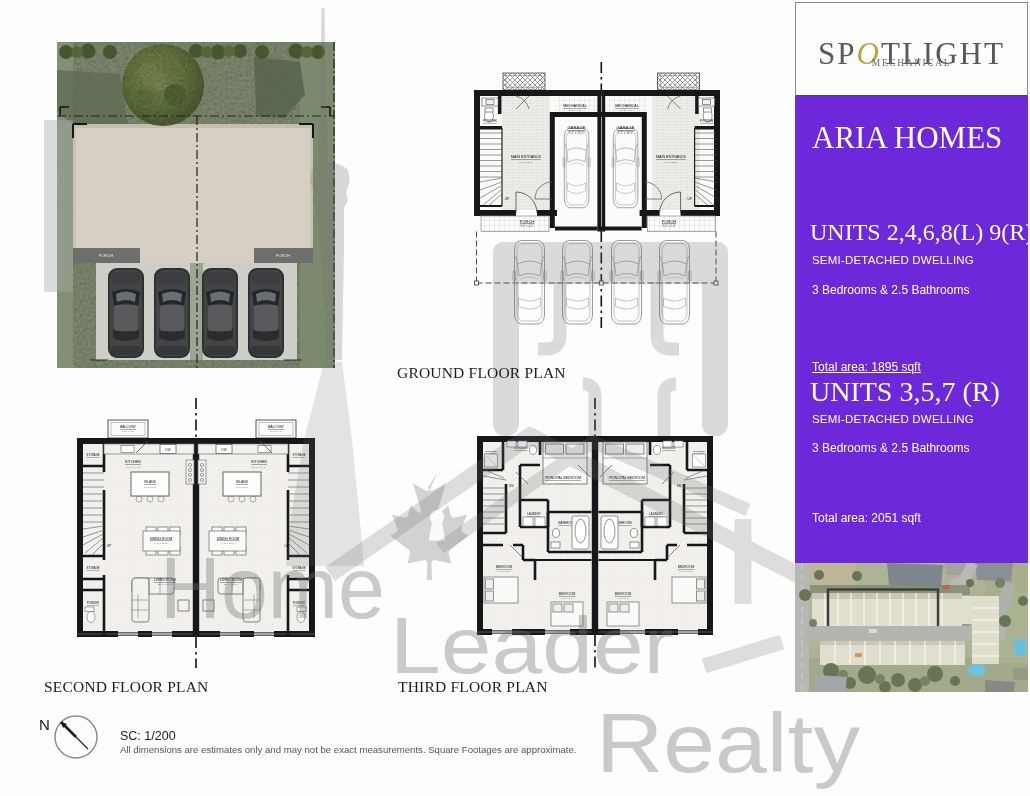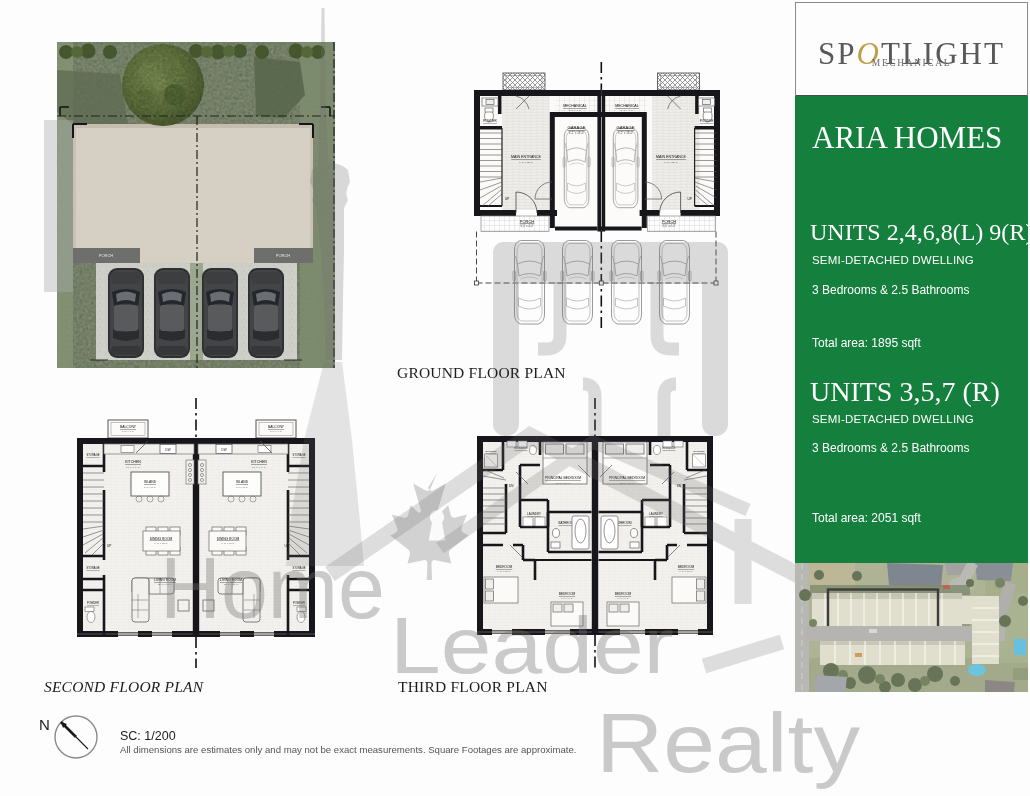--- a/index.html
+++ b/index.html
@@ -5,27 +5,27 @@
 html,body{margin:0;padding:0;background:#fff;}
 #page{position:relative;width:1030px;height:796px;background:#fdfdfd;overflow:hidden;font-family:"Liberation Sans",sans-serif;}
 #mainsvg{position:absolute;left:0;top:0;z-index:2;}
 #wmsvg{position:absolute;left:0;top:0;z-index:4;pointer-events:none;}
 .plabel{position:absolute;z-index:5;font-family:"Liberation Serif",serif;font-size:15.5px;color:#1c1c1c;letter-spacing:0.2px;}
 #sidebar{position:absolute;left:795px;top:0;width:235px;height:796px;z-index:6;}
 #logobox{position:absolute;left:0;top:2px;width:231px;height:92px;background:#fdfdfd;border:1px solid #8a8a8a;border-bottom:2px solid #4a4a4a;}
 #spot{position:absolute;left:0;top:13px;width:100%;text-align:center;font-family:"Liberation Serif",serif;font-size:31px;color:#58595b;letter-spacing:2px;margin-top:20px;}
 #spot .o{font-style:italic;color:#bfa045;}
 #devl{position:absolute;left:0;top:55px;width:100%;text-align:center;font-family:"Liberation Serif",serif;font-size:9.5px;color:#6a6a6a;letter-spacing:1.6px;}
-#gpanel{position:absolute;left:0;top:96px;width:233px;height:467px;background:#15803d;color:#fff;}
+#gpanel{position:absolute;left:0;top:96px;width:233px;height:467px;background:#6d28d9;color:#fff;}
 .serif{font-family:"Liberation Serif",serif;}
 #aria{position:absolute;left:17px;top:24px;font-size:31px;letter-spacing:0px;white-space:nowrap;}
 #units1{position:absolute;left:15px;top:123px;font-size:24px;white-space:nowrap;}
 #sdd1{position:absolute;left:17px;top:158px;font-size:11.5px;letter-spacing:0.2px;white-space:nowrap;}
 #bb1{position:absolute;left:17px;top:187px;font-size:12px;white-space:nowrap;}
-#ta1{position:absolute;left:17px;top:240px;font-size:12px;white-space:nowrap;}
+#ta1{position:absolute;left:17px;top:264px;font-size:12px;white-space:nowrap;text-decoration:underline;}
 #units2{position:absolute;left:15px;top:280px;font-size:28px;white-space:nowrap;}
 #sdd2{position:absolute;left:17px;top:317px;font-size:11.5px;letter-spacing:0.2px;white-space:nowrap;}
 #bb2{position:absolute;left:17px;top:345px;font-size:12px;white-space:nowrap;}
 #ta2{position:absolute;left:17px;top:415px;font-size:12px;white-space:nowrap;}
 #photo{position:absolute;left:0;top:563px;width:233px;height:129px;}
 #compassblk{position:absolute;z-index:5;left:0;top:700px;width:795px;height:96px;}
 </style>
 </head>
 <body>
 <div id="page">
@@ -662,21 +662,21 @@
 <text x="160" y="618" font-size="88" opacity="0.36" textLength="225" lengthAdjust="spacingAndGlyphs">Home</text>
 
 <text x="390" y="673" font-size="80" opacity="0.36" textLength="284" lengthAdjust="spacingAndGlyphs">Leader</text>
 
 <text x="596" y="772" font-size="84" opacity="0.36" textLength="264" lengthAdjust="spacingAndGlyphs">Realty</text>
 </g>
 </svg>
 
 <div class="plabel" style="left:397px;top:364px;">GROUND FLOOR PLAN</div>
 
-<div class="plabel" style="left:44px;top:678px;font-style:italic;">SECOND FLOOR PLAN</div>
+<div class="plabel" style="left:44px;top:678px;">SECOND FLOOR PLAN</div>
 
 <div class="plabel" style="left:398px;top:678px;">THIRD FLOOR PLAN</div>
 
 <svg id="compassblk" width="795" height="96" viewBox="0 0 795 96">
 
 <g>
 <circle cx="76" cy="37" r="21" fill="none" stroke="#8a8a8a" stroke-width="1.4"></circle>
 <path d="M61,22 L76,37" stroke="#1a1a1a" stroke-width="2.6" fill="none"></path>
 <path d="M76,37 L88,49" stroke="#1a1a1a" stroke-width="1.1" fill="none"></path>
 <path d="M61,22 L67,24 L63,28 Z" fill="#1a1a1a"></path>

